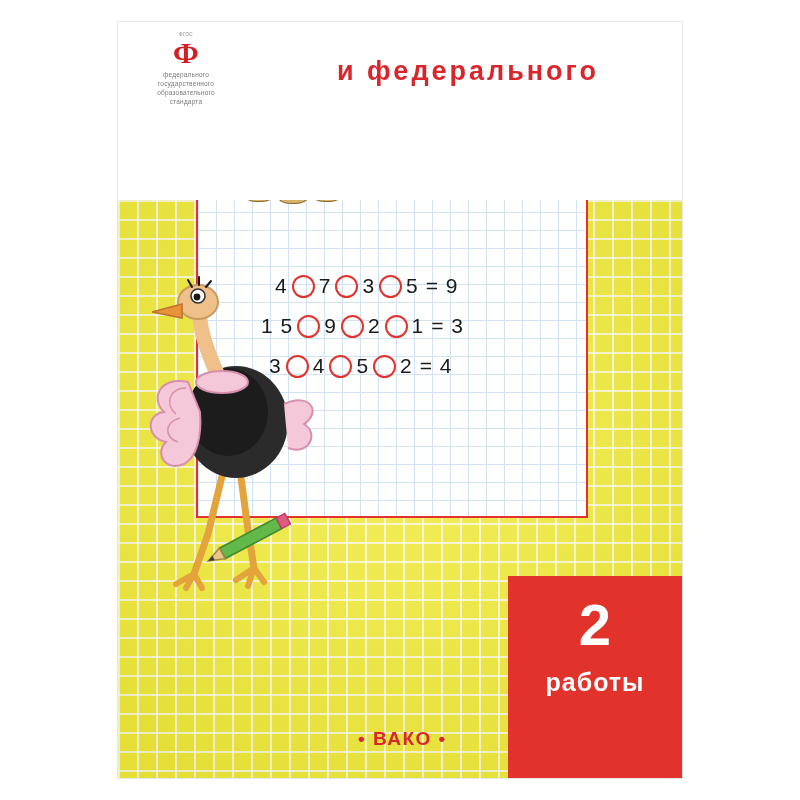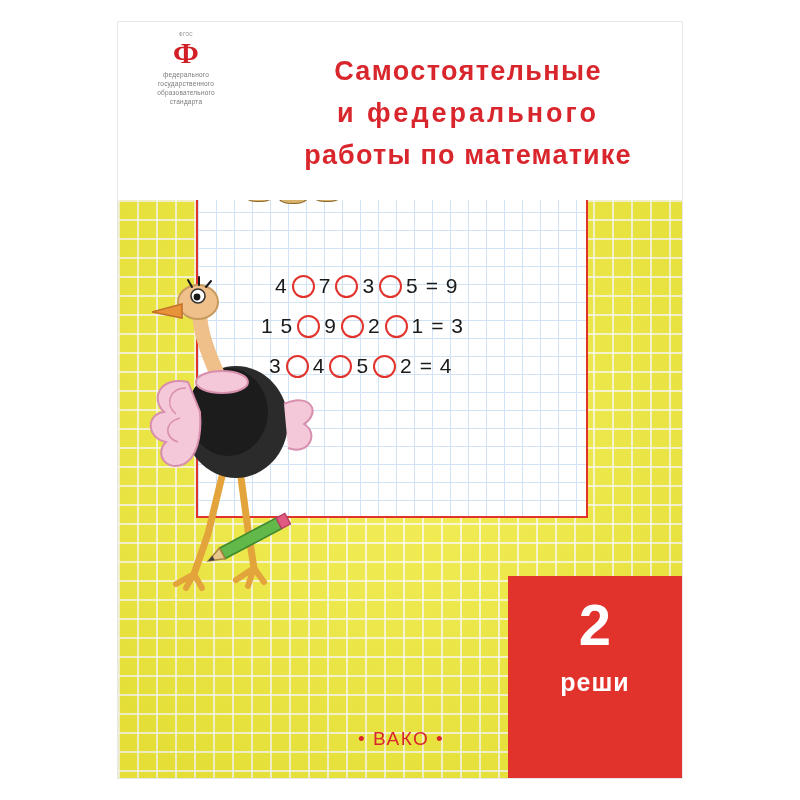--- a/index.html
+++ b/index.html
@@ -147,21 +147,21 @@
     letter-spacing: 1px;
   }
 
   
   .publisher {
     position: absolute;
     left: 240px;
     bottom: 28px;
     color: #d9262c;
     font-size: 19px;
-    font-weight: normal;
+    font-weight: bold;
     letter-spacing: 1.5px;
     z-index: 5;
   }
 
   
   .worksheet {
     position: absolute;
     left: 78px;
     top: 62px;
     width: 388px;
@@ -322,31 +322,29 @@
       <div class="fgos">
         <div class="top-line">ФГОС</div>
         <div class="letter">Ф</div>
         <div class="sub">федерального</div>
         <div>государственного</div>
         <div>образовательного</div>
         <div>стандарта</div>
       </div>
 
       <div class="title-block">
-        <div class="title-line l1">Самостоятельные</div>
         <div class="title-line l2">и  федерального</div>
-        <div class="title-line l3">работы по математике</div>
       </div>
     </div>
 
     <div class="grid-bg"></div>
 
     <div class="red-panel">
       <div class="grade-num">2</div>
-      <div class="grade-word">реши</div>
+      <div class="grade-word">работы</div>
     </div>
 
     <div class="publisher">• ВАКО •</div>
 
     <div class="worksheet">
       <div class="ws-inner">
 
         <div class="task task1">1. Составь задачу и реши её.</div>
 
         <div class="plate">

